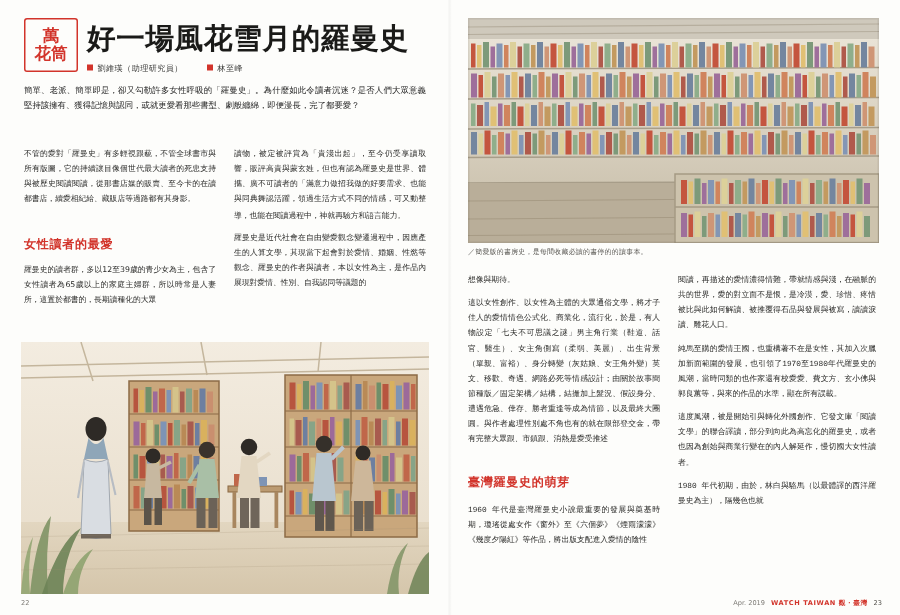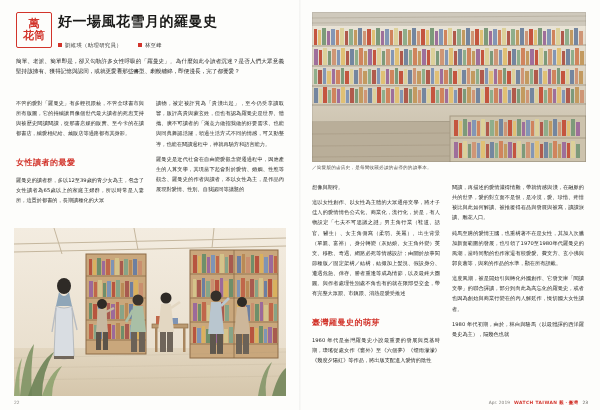--- a/index.html
+++ b/index.html
@@ -45,21 +45,21 @@
     line-height: 1.05;
     font-size: 11px;
     letter-spacing: 0px;
     font-weight: bold;
   }
   .badge span { display: block; }
 
   .headline {
     position: absolute;
     left: 58px; top: 13px;
-    font-size: 14px;
+    font-size: 19px;
     font-weight: bold;
     letter-spacing: 0.5px;
     color: #1a1a18;
     white-space: nowrap;
   }
 
   .byline {
     position: absolute;
     left: 58px; top: 42px;
     font-size: 5.4px;
@@ -133,20 +133,21 @@
     color: #55534e;
     letter-spacing: 0.2px;
   }
 
   .rcol {
     position: absolute;
     font-size: 5.2px;
     line-height: 1.95;
     text-align: justify;
     color: #2a2a28;
+    font-family: Liberation Mono, monospace;
   }
   .rcol p { margin: 0 0 5px 0; }
   .rcol-1 { left: 312px; top: 182px; width: 128px; }
   .rcol-2 { left: 452px; top: 182px; width: 132px; }
 
   
   .folio-left {
     position: absolute;
     left: 14px; bottom: 5px;
     font-size: 4.4px;

